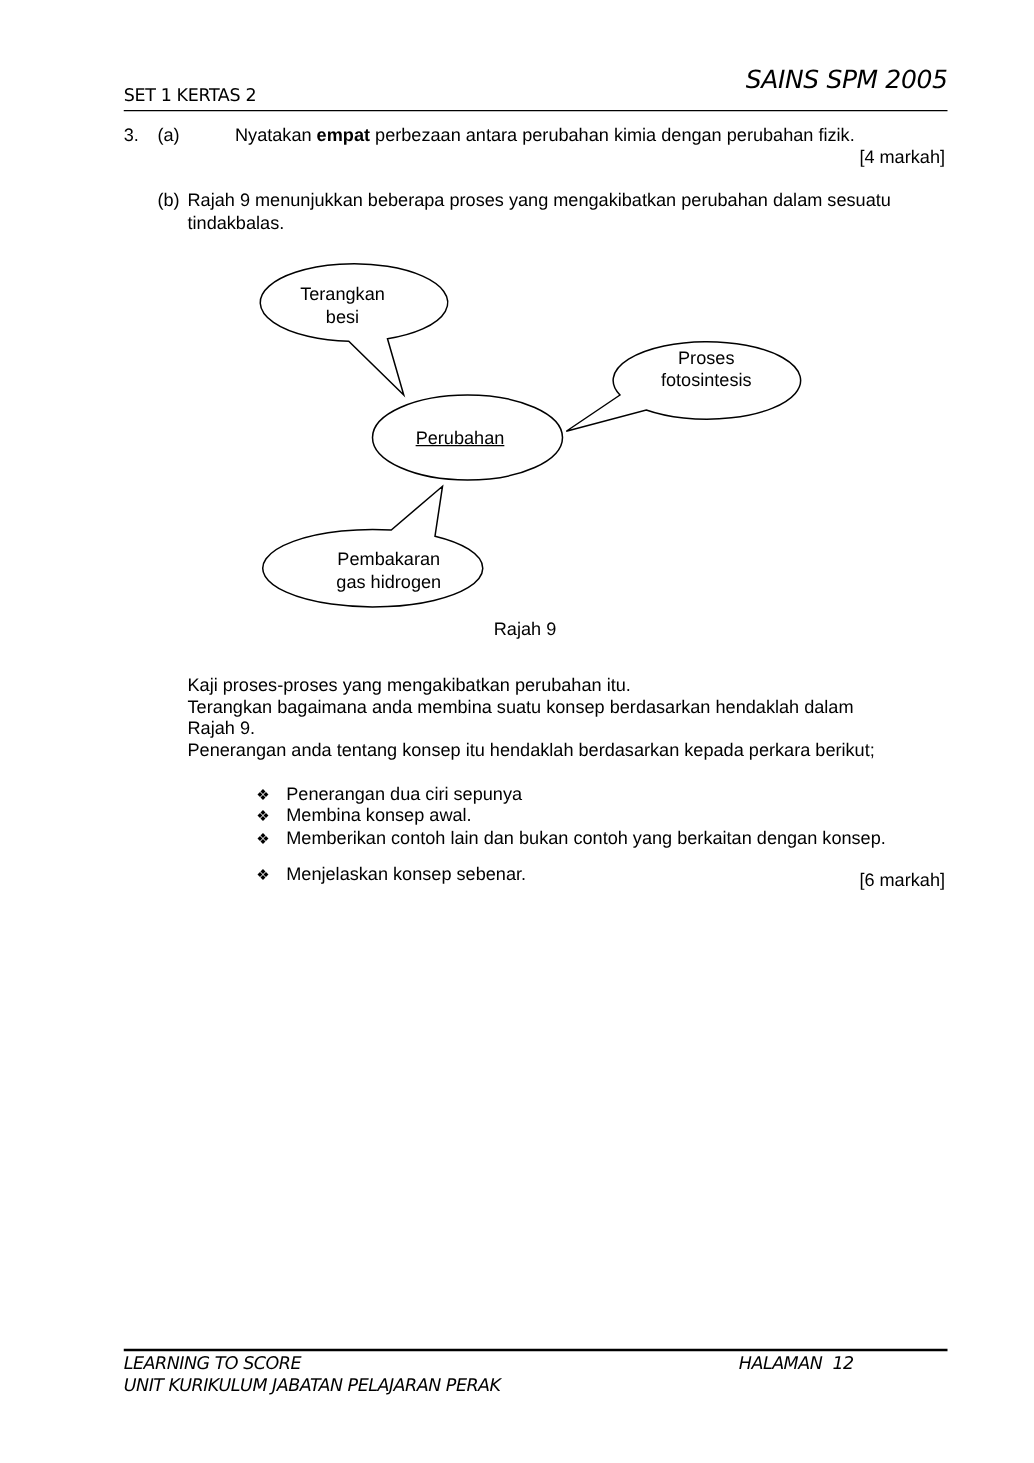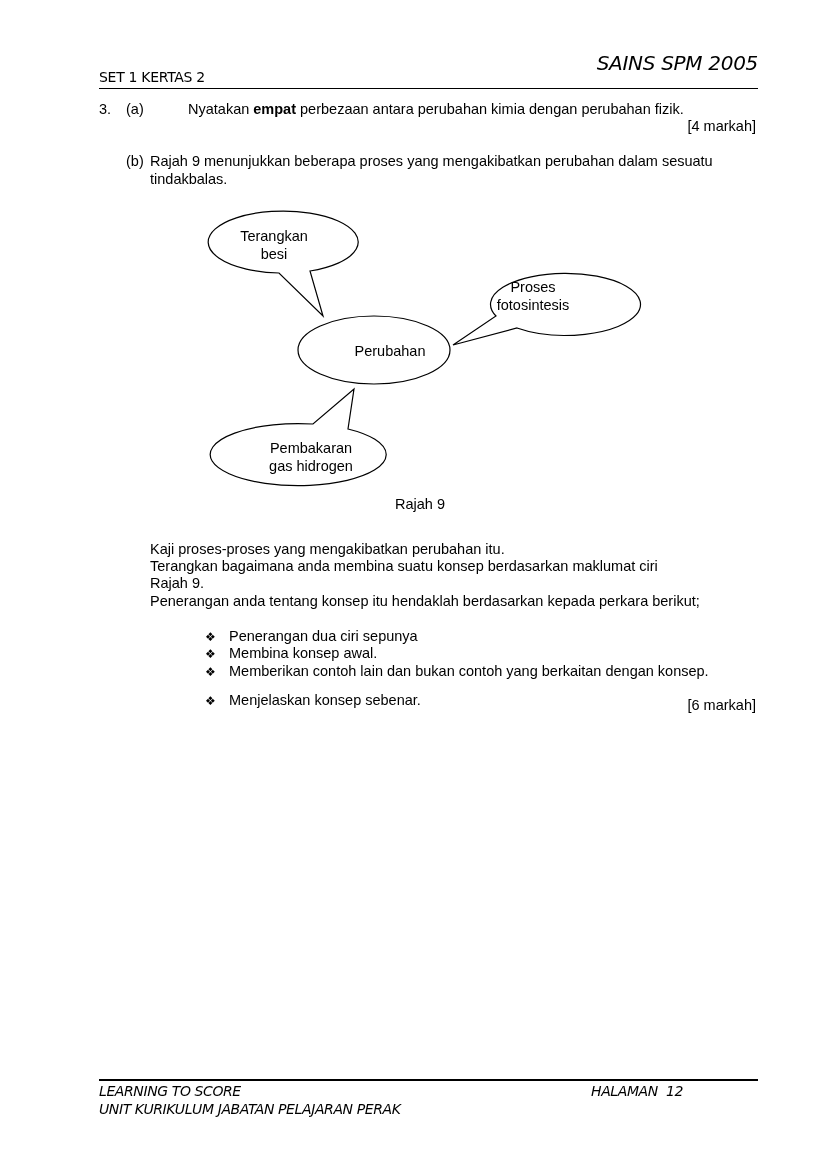--- a/index.html
+++ b/index.html
@@ -47,33 +47,33 @@
     <path d="M 313 424 A 88 31 0 1 0 348 429 L 354 389 Z"></path>
 
     <ellipse cx="374" cy="350" rx="76" ry="34"></ellipse>
   </g>
 </svg>
 
 <div class="node-label" style="left:199px; width:150px; top:227px;">
   <div>Terangkan</div>
   <div>besi</div>
 </div>
-<div class="node-label" style="left:458px; width:150px; top:278px;">
+<div class="node-label" style="left:490px; width:150px; top:278px;">
   <div>Proses</div>
   <div>fotosintesis</div>
 </div>
-<div class="node-label" style="left:314px; width:152px; top:342px;">Perubahan</div>
+<div class="node-label" style="left:292px; width:152px; top:342px;text-decoration:underline;">Perubahan</div>
 <div class="node-label" style="left:224px; width:174px; top:439px;">
   <div>Pembakaran</div>
   <div>gas hidrogen</div>
 </div>
 <div class="abs t" style="left:360px; width:120px; top:496px; text-align:center;">Rajah 9</div>
 
 <div class="abs t" style="left:150px; top:541px;">Kaji proses-proses yang mengakibatkan perubahan itu.</div>
-<div class="abs t" style="left:150px; top:558px;">Terangkan bagaimana anda membina suatu konsep berdasarkan maklumat ciri</div>
+<div class="abs t" style="left:150px; top:558px;">Terangkan bagaimana anda membina suatu konsep berdasarkan hendaklah dalam</div>
 <div class="abs t" style="left:150px; top:575px;">Rajah 9.</div>
 <div class="abs t" style="left:150px; top:593px;">Penerangan anda tentang konsep itu hendaklah berdasarkan kepada perkara berikut;</div>
 
 <div class="bullet-row" style="top:628px;">
   <span class="glyph">❖</span><span>Penerangan dua ciri sepunya</span>
 </div>
 <div class="bullet-row" style="top:645px;">
   <span class="glyph">❖</span><span>Membina konsep awal.</span>
 </div>
 <div class="bullet-row" style="top:663px;">

